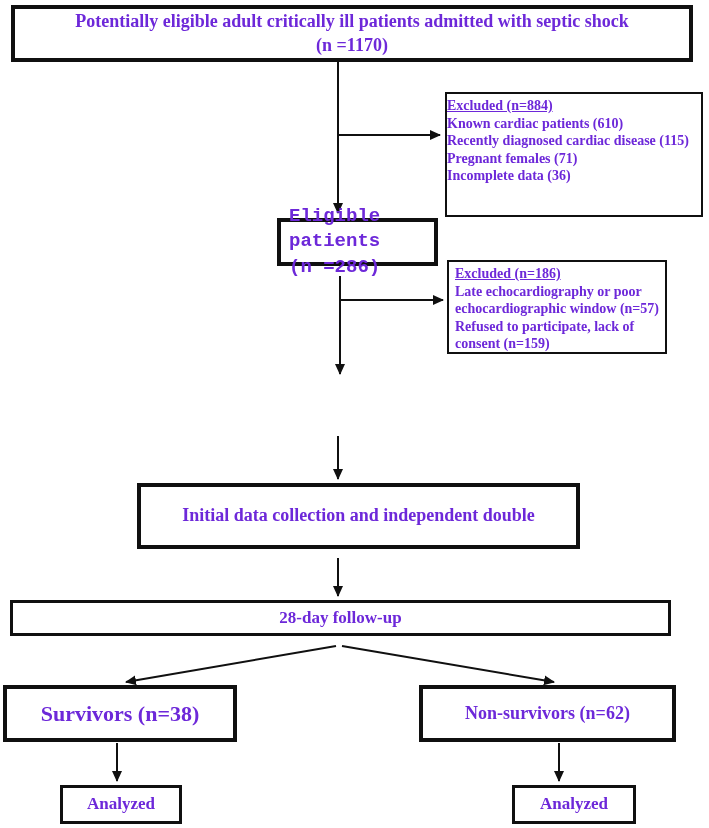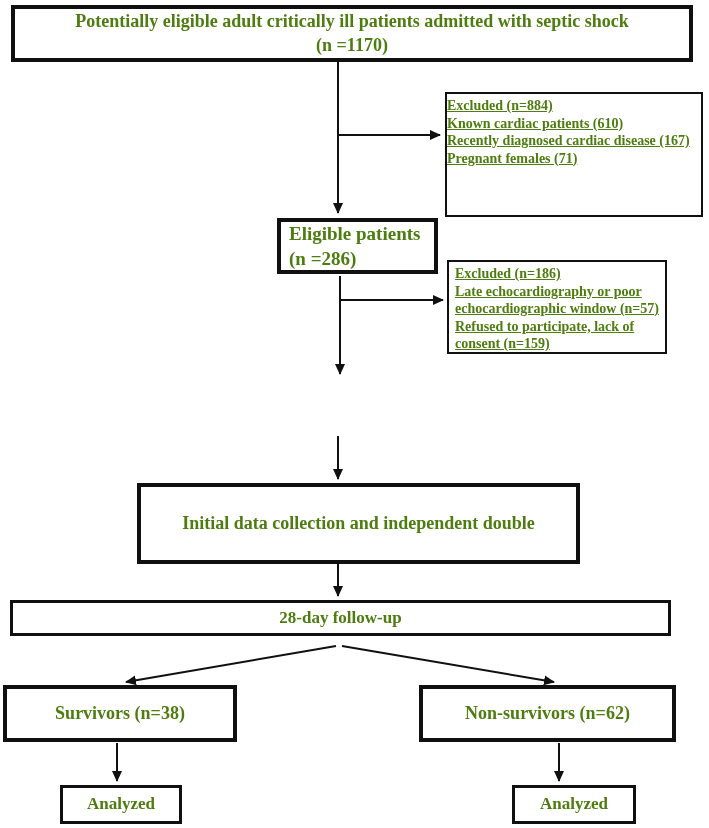--- a/index.html
+++ b/index.html
@@ -3,21 +3,21 @@
 <meta charset="utf-8">
 <style>
   html, body { margin: 0; padding: 0; background: #ffffff; }
   .canvas {
     position: relative;
     width: 709px;
     height: 828px;
     background: #ffffff;
     font-family: "Liberation Serif", serif;
     font-weight: bold;
-    color: #4d7c0f;
+    color: #6d28d9;
     overflow: hidden;
   }
   .arrow-layer {
     position: absolute;
     left: 0; top: 0;
     width: 709px; height: 828px;
   }
   .box {
     position: absolute;
     box-sizing: border-box;
@@ -27,34 +27,34 @@
     flex-direction: column;
     justify-content: center;
     align-items: center;
     text-align: center;
     line-height: 1.32;
   }
   .box-top        { left: 11px;  top: 5px;   width: 682px; height: 57px;  font-size: 18px; }
   .box-excl1      { left: 445px; top: 92px;  width: 258px; height: 125px; border-width: 2px;
                     align-items: flex-start; text-align: left; justify-content: flex-start;
                     padding: 3px 0; font-size: 14px; line-height: 17.5px; }
-  .box-eligible   { left: 277px; top: 218px; width: 161px; height: 56px;  font-size: 19px;
-                    align-items: flex-start; text-align: left; padding-left: 8px; }
+  .box-eligible   { left: 277px; top: 218px; width: 161px; height: 48px;  font-size: 19px;
+                    align-items: flex-start; text-align: left; padding-left: 8px; font-family: Liberation Mono, monospace; }
   .box-excl2      { left: 447px; top: 260px; width: 220px; height: 94px;  border-width: 2px;
                     align-items: flex-start; text-align: left; justify-content: flex-start;
                     padding: 3px 6px; font-size: 14px; line-height: 17.5px; }
   .box-enrolled   { left: 253px; top: 378px; width: 195px; height: 57px;  font-size: 19px; }
-  .box-tapse      { left: 137px; top: 483px; width: 443px; height: 81px;  font-size: 18px; }
+  .box-tapse      { left: 137px; top: 483px; width: 443px; height: 66px;  font-size: 18px; }
   .box-28day     { left: 10px;  top: 600px; width: 661px; height: 36px;  border-width: 3px; font-size: 17px; }
-  .box-survivors  { left: 3px;   top: 685px; width: 234px; height: 57px;  font-size: 18px; }
+  .box-survivors  { left: 3px;   top: 685px; width: 234px; height: 57px;  font-size: 22px; }
   .box-nonsurv    { left: 419px; top: 685px; width: 257px; height: 57px;  font-size: 18px; }
   .box-analyzed-l { left: 60px;  top: 785px; width: 122px; height: 39px;  border-width: 3px; font-size: 17px; }
   .box-analyzed-r { left: 512px; top: 785px; width: 124px; height: 39px;  border-width: 3px; font-size: 17px; }
   .excl-heading { text-decoration: underline; }
-  .excl-item { width: 100%; text-decoration: underline; }
+  .excl-item { width: 100%; }
 </style>
 </head>
 <body>
 
 <div class="canvas">
 
   <svg class="arrow-layer" viewBox="0 0 709 828" xmlns="http://www.w3.org/2000/svg">
     <defs>
       <marker id="ah" markerUnits="userSpaceOnUse" markerWidth="14" markerHeight="12" refX="10" refY="5" orient="auto">
         <path d="M0,0 L11,5 L0,10 z" fill="#101010"></path>
@@ -75,22 +75,23 @@
   </svg>
 
   <div class="box box-top">
     <div>Potentially eligible adult critically ill patients admitted with septic shock</div>
     <div>(n =1170)</div>
   </div>
 
   <div class="box box-excl1">
     <div class="excl-heading">Excluded (n=884)</div>
     <div class="excl-item">Known cardiac patients (610)</div>
-    <div class="excl-item">Recently diagnosed cardiac disease (167)</div>
+    <div class="excl-item">Recently diagnosed cardiac disease (115)</div>
     <div class="excl-item">Pregnant females (71)</div>
+    <div class="excl-item">Incomplete data (36)</div>
   </div>
 
   <div class="box box-eligible">
     <div>Eligible patients</div>
     <div>(n =286)</div>
   </div>
 
   <div class="box box-excl2">
     <div class="excl-heading">Excluded (n=186)</div>
     <div class="excl-item">Late echocardiography or poor echocardiographic window (n=57)</div>

